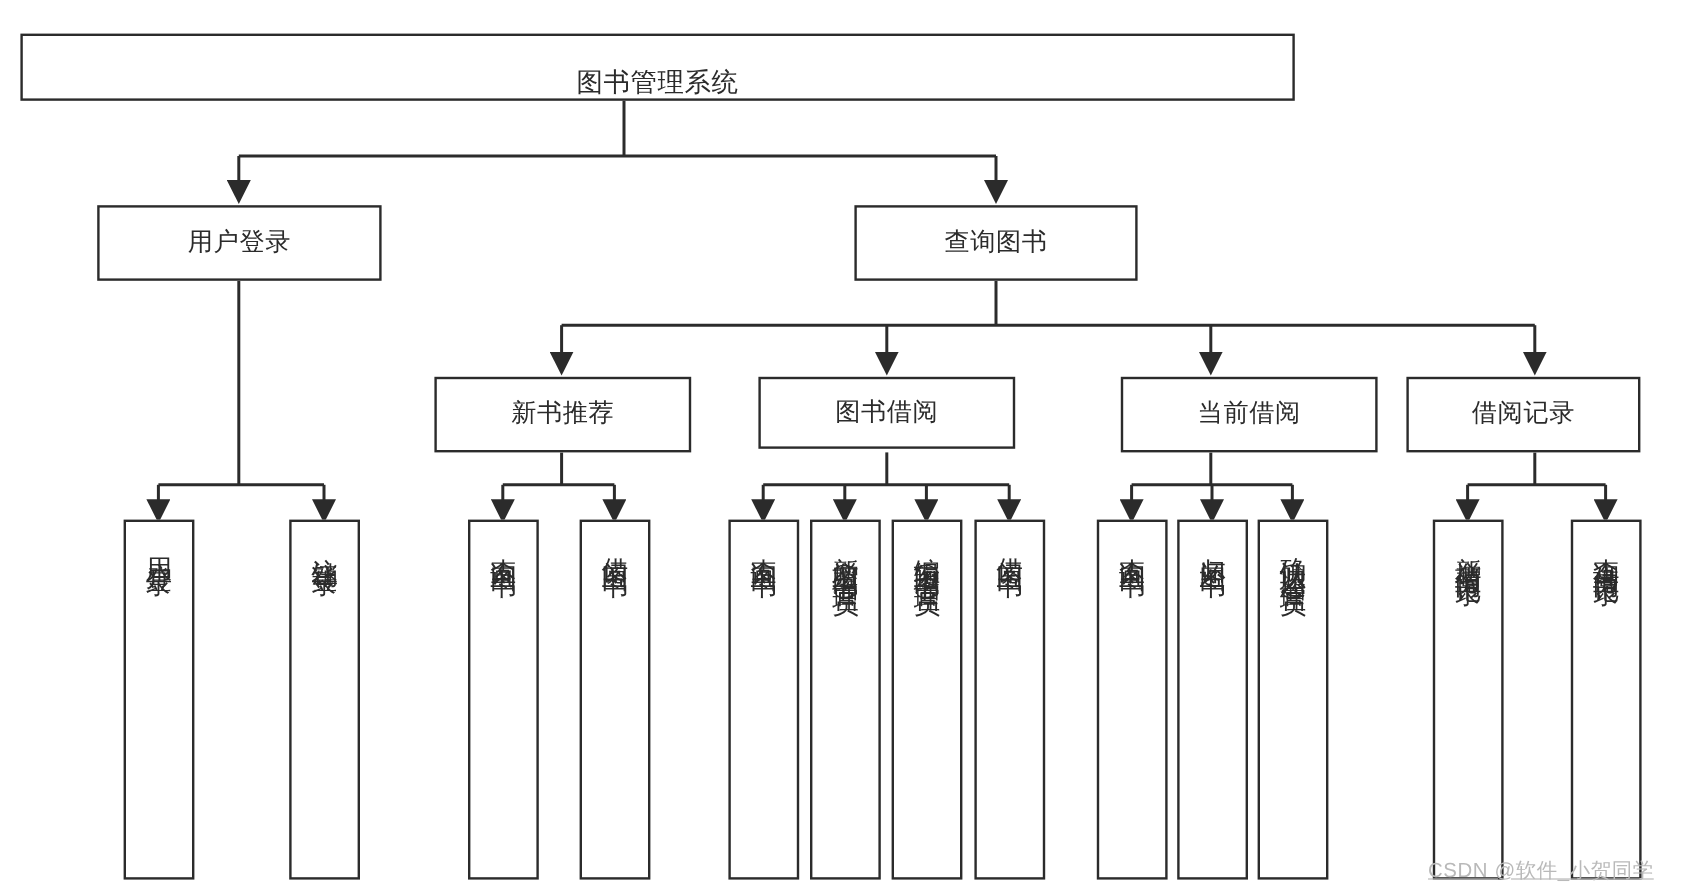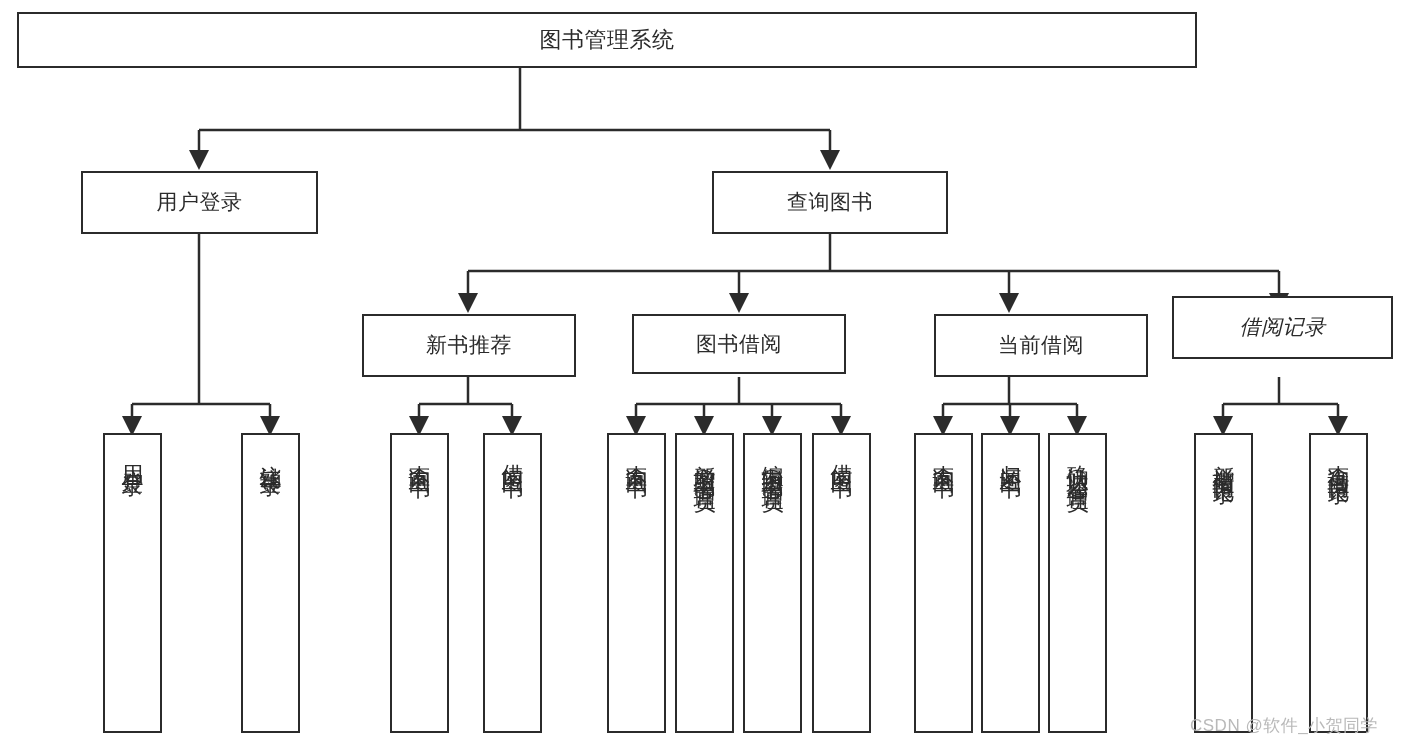--- a/index.html
+++ b/index.html
@@ -55,20 +55,21 @@
     letter-spacing: 4px;
     line-height: 1;
     white-space: nowrap;
   }
   .watermark {
     position: absolute;
     font-size: 17px;
     color: #b9b9b9;
     white-space: nowrap;
     letter-spacing: 0.5px;
+    text-decoration: underline;
   }
 </style>
 </head>
 <body>
 
 <div id="canvas">
 
   <svg id="wires" viewBox="0 0 1405 747">
     <defs>
       <marker id="arrow" viewBox="0 0 12 12" refX="6" refY="6" markerWidth="8" markerHeight="8" orient="auto-start-reverse">
@@ -114,41 +115,41 @@
       <path d="M 1010 404 L 1010 426" marker-end="url(#arrow)"></path>
       <path d="M 1077 404 L 1077 426" marker-end="url(#arrow)"></path>
 
       <path d="M 1279 377 L 1279 404"></path>
       <path d="M 1223 404 L 1338 404"></path>
       <path d="M 1223 404 L 1223 426" marker-end="url(#arrow)"></path>
       <path d="M 1338 404 L 1338 426" marker-end="url(#arrow)"></path>
     </g>
   </svg>
 
-  <div class="node root" style="left:17px; top:12px; width:1180px; height:56px;">
+  <div class="node root" style="left:17px; top:28px; width:1062px; height:56px;align-items:flex-end;">
     <span class="label">图书管理系统</span>
   </div>
 
   <div class="node" style="left:81px; top:171px; width:237px; height:63px;">
     <span class="label">用户登录</span>
   </div>
   <div class="node" style="left:712px; top:171px; width:236px; height:63px;">
     <span class="label">查询图书</span>
   </div>
 
   <div class="node" style="left:362px; top:314px; width:214px; height:63px;">
     <span class="label">新书推荐</span>
   </div>
   <div class="node" style="left:632px; top:314px; width:214px; height:60px;">
     <span class="label">图书借阅</span>
   </div>
   <div class="node" style="left:902px; top:314px; width:214px; height:63px;margin-left:32px;">
     <span class="label">当前借阅</span>
   </div>
-  <div class="node" style="left:1172px; top:296px; width:221px; height:63px;font-style:italic;">
+  <div class="node" style="left:1172px; top:314px; width:195px; height:63px;">
     <span class="label">借阅记录</span>
   </div>
 
   <div class="node vertical" style="left:103px; top:433px; width:59px; height:300px;">
     <span class="label">用户登录</span>
   </div>
   <div class="node vertical" style="left:241px; top:433px; width:59px; height:300px;">
     <span class="label">注销登录</span>
   </div>
 

